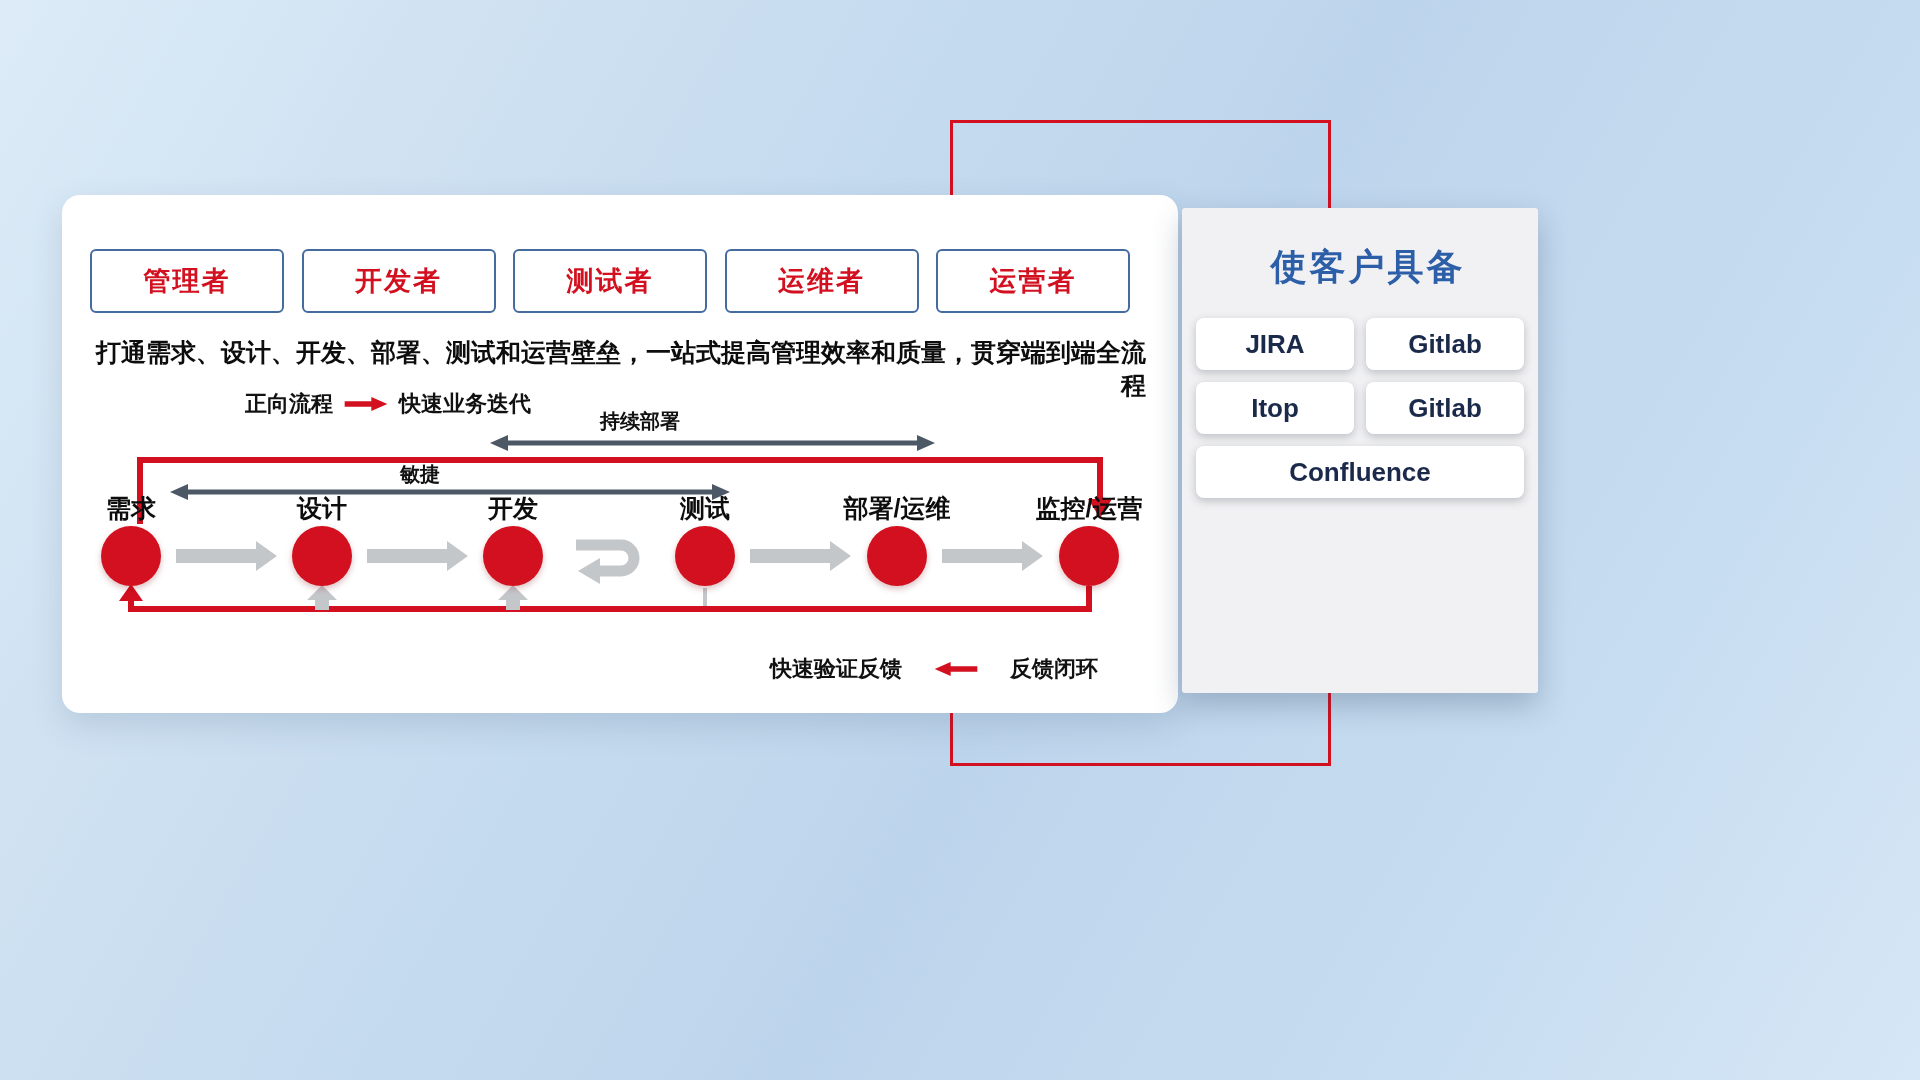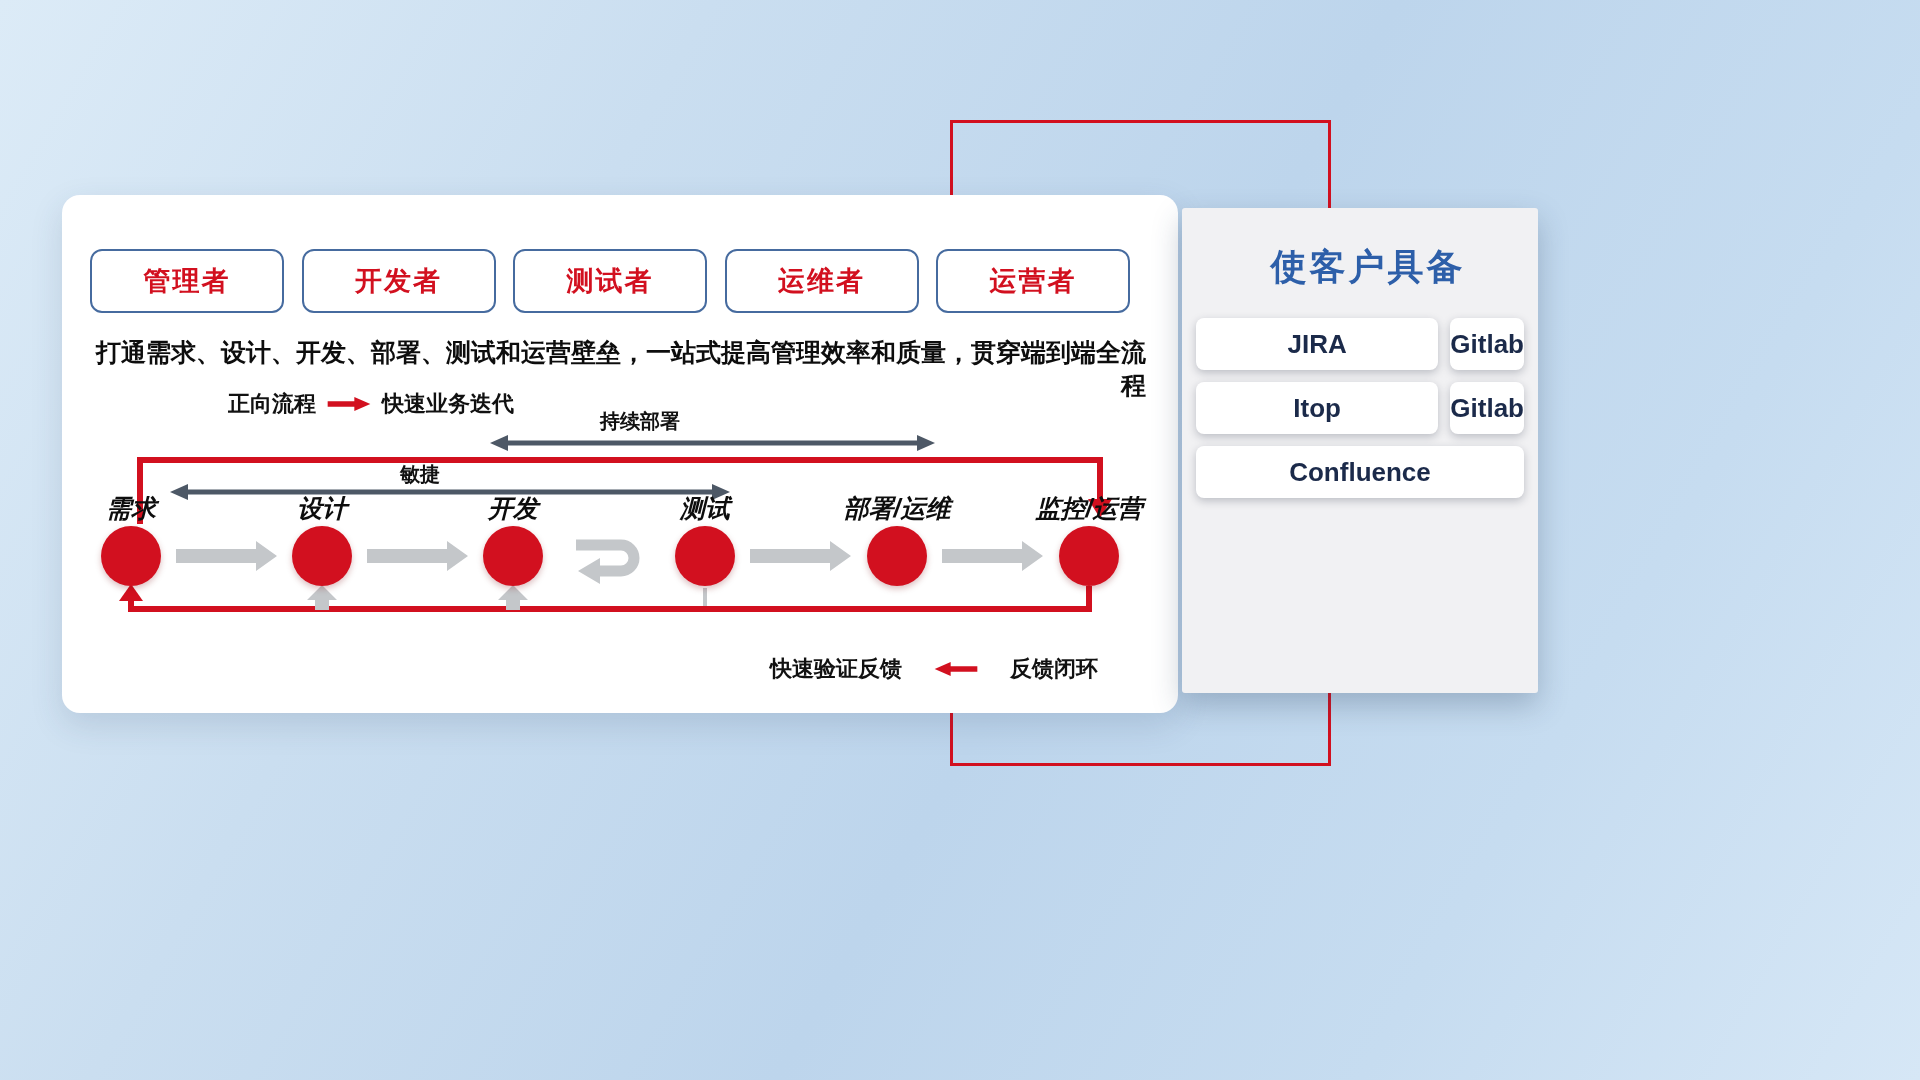--- a/index.html
+++ b/index.html
@@ -41,21 +41,21 @@
     left: 90px; top: 249px;
     width: 1040px; height: 64px;
     display: flex;
     justify-content: space-between;
     z-index: 4;
   }
   .role-box {
     width: 190px; height: 60px;
     background: #ffffff;
     border: 2px solid var(--box-border, #466b9f);
-    border-radius: 12px;
+    border-radius: 6px;
     display: flex;
     align-items: center;
     justify-content: center;
     font-size: 27px;
     font-weight: 700;
     color: var(--red, #d2101f);
     letter-spacing: 2px;
     text-align: right;
   }
 
@@ -72,21 +72,21 @@
 
   .legend {
     position: absolute;
     display: flex;
     align-items: center;
     z-index: 4;
     font-size: 22px;
     font-weight: 700;
     color: #111111;
   }
-  .forward-legend { left: 228px; top: 389px; gap: 10px; }
+  .forward-legend { left: 245px; top: 389px; gap: 10px; }
   .feedback-legend { left: 770px; top: 654px; gap: 30px; }
   .legend-arrow { display: block; }
 
   .span-label {
     position: absolute;
     text-align: left;
     font-size: 20px;
     font-weight: 700;
     color: #111111;
     z-index: 4;
@@ -104,21 +104,20 @@
 
   .stage-label {
     position: absolute;
     top: 492px;
     width: 160px;
     text-align: center;
     font-size: 25px;
     font-weight: 700;
     color: #0d0d0d;
     z-index: 4;
-    font-style: italic;
   }
   .stage-circle {
     position: absolute;
     top: 526px;
     width: 60px; height: 60px;
     border-radius: 50%;
     background: var(--red, #d2101f);
     box-shadow: 0 3px 6px rgba(120, 0, 10, 0.25);
     z-index: 4;
   }
@@ -138,21 +137,21 @@
     text-align: center;
     color: var(--blue-title, #2d5fa9);
     font-weight: 700;
     letter-spacing: 3px;
   }
   .panel-title .t-line { font-size: 36px; height: 54px; line-height: 54px; padding-left: 16px; }
   .panel-title .t-line + .t-line { margin-top: 22px; }
   .tools-grid {
     margin: 24px 14px 0 14px;
     display: grid;
-    grid-template-columns: 1fr;
+    grid-template-columns: 1fr 1fr;
     column-gap: 24px;
     row-gap: 30px;
     gap: 12px;
   }
   .tool-btn {
     height: 52px;
     background: #ffffff;
     border-radius: 8px;
     box-shadow: 0 3px 8px rgba(30, 40, 60, 0.25);
     display: flex;

